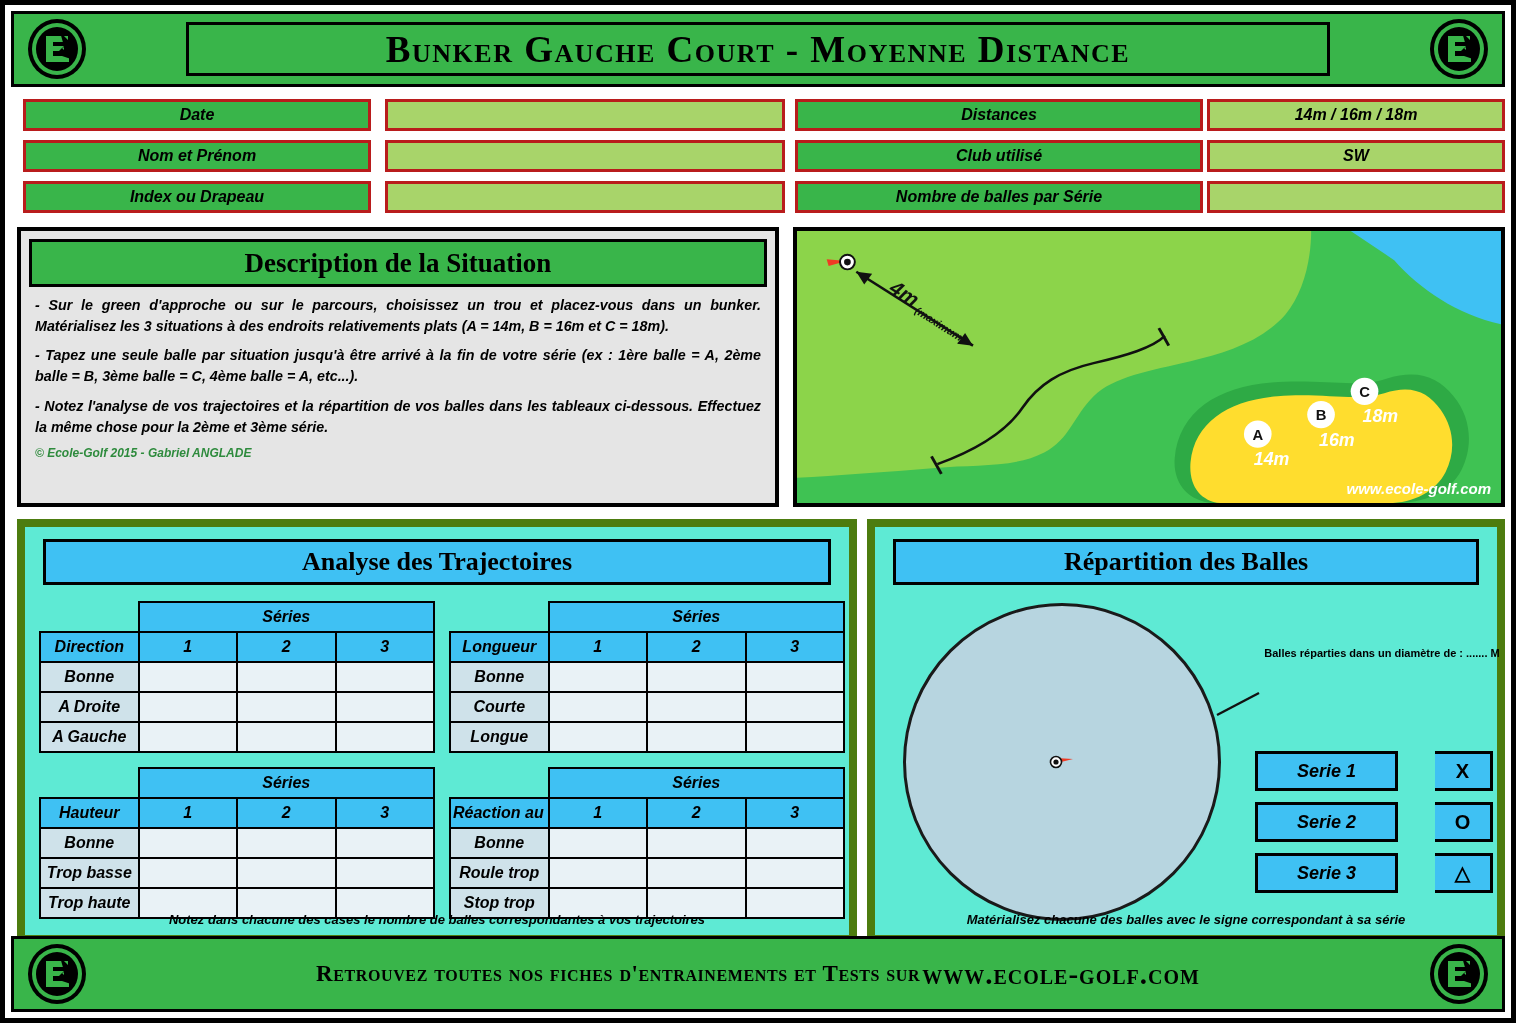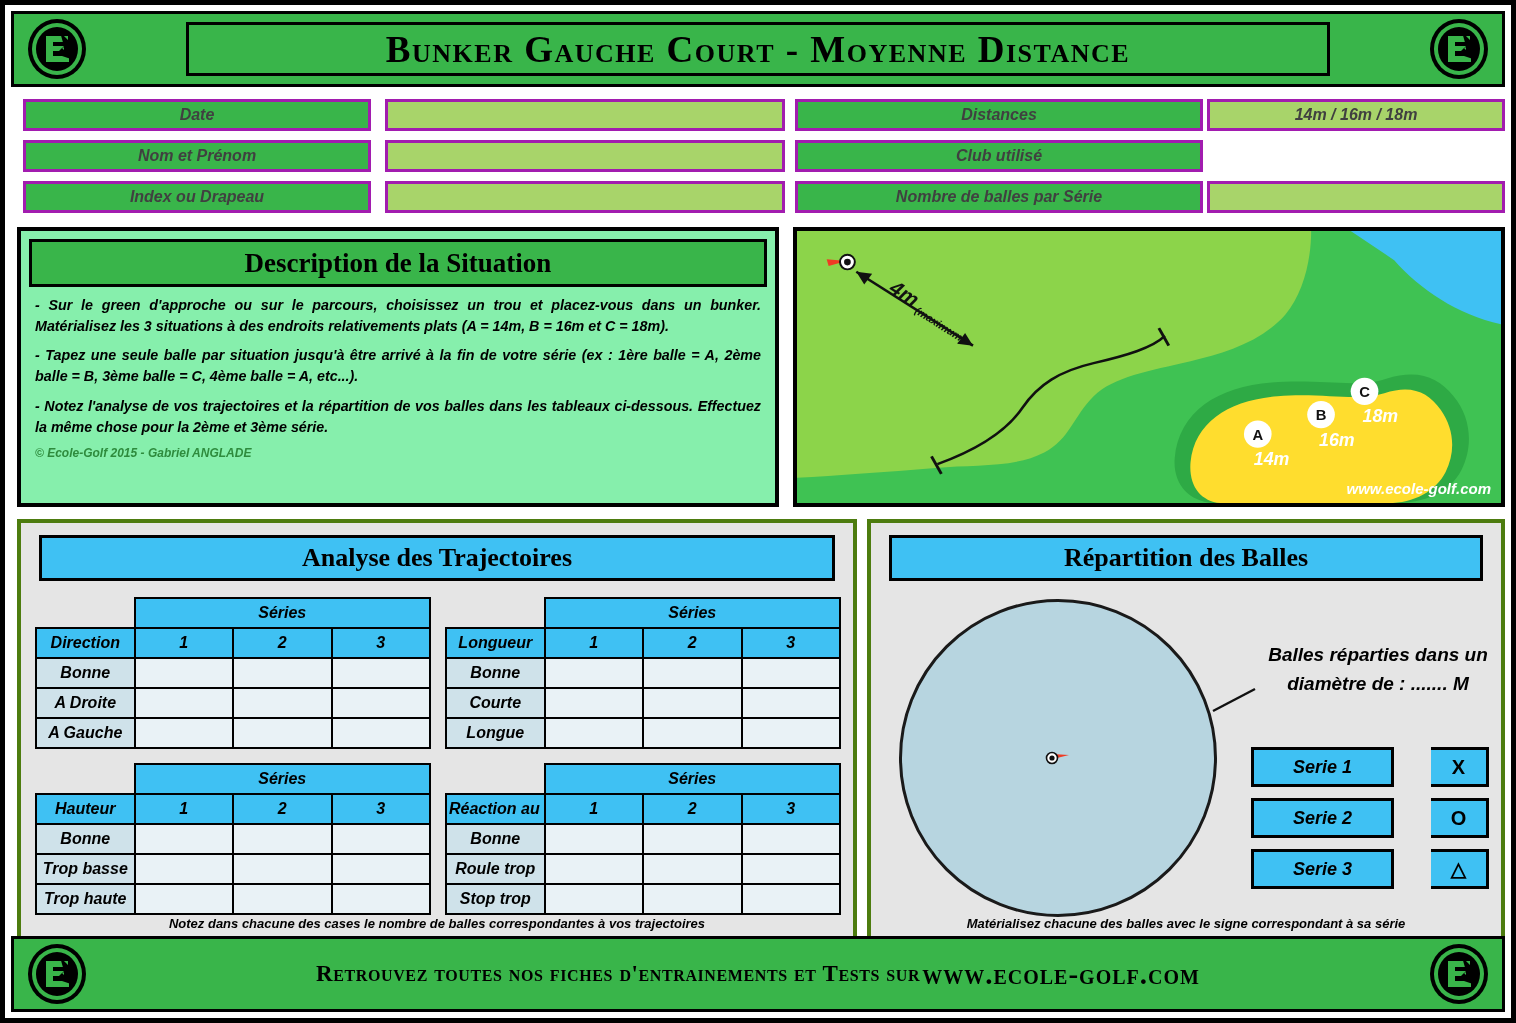--- a/index.html
+++ b/index.html
@@ -72,45 +72,45 @@
     width: 100%;
     height: 32px;
     display: flex;
     gap: 0;
   }
   .frow.r1 { top: 4px; }
   .frow.r2 { top: 45px; }
   .frow.r3 { top: 86px; }
 
   .cell {
-    border: 3px solid #a21caf;
+    border: 3px solid #b91c1c;
     display: flex;
     align-items: center;
     justify-content: center;
     font-size: 16px;
     font-weight: bold;
     font-style: italic;
-    color: #404040;
+    color: #000000;
     overflow: hidden;
     white-space: nowrap;
   }
   .cell.label { background: #39b54a; }
   .cell.value { background: #a8d46a; }
 
   .c-lbl-a { position: absolute; left: 12px;  width: 348px; height: 32px; }
   .c-val-a { position: absolute; left: 374px; width: 400px; height: 32px; }
   .c-lbl-b { position: absolute; left: 784px; width: 408px; height: 32px; }
   .c-val-b { position: absolute; left: 1196px; width: 298px; height: 32px; }
 
   
   .desc-panel {
     position: absolute;
     left: 12px; top: 222px;
     width: 762px; height: 280px;
-    background: #86efac;
+    background: #e5e5e5;
     border: 4px solid #000000;
     padding: 8px;
   }
   .desc-title-box {
     height: 48px;
     background: #39b54a;
     border: 3px solid #000000;
     display: flex;
     align-items: center;
     justify-content: center;
@@ -157,22 +157,22 @@
     right: 10px; bottom: 6px;
     font-size: 15px;
     font-weight: bold;
     font-style: italic;
     color: #ffffff;
   }
 
   
   .panel {
     position: absolute;
-    background: #e5e5e5;
-    border: 4px solid #4d7c0f;
+    background: #5eead4;
+    border: 8px solid #4d7c0f;
   }
   .panel-left  { left: 12px;  top: 514px; width: 840px; height: 424px; }
   .panel-right { left: 862px; top: 514px; width: 638px; height: 424px; }
 
   .panel-title-box {
     position: absolute;
     left: 18px; right: 18px;
     top: 12px;
     height: 46px;
     background: #3fc1f3;
@@ -254,23 +254,22 @@
     position: absolute;
     left: 50%; top: 50%;
     transform: translate(-50%, -50%);
     width: 26px; height: 14px;
   }
 
   .diam-note {
     position: absolute;
     left: 382px; top: 118px;
     width: 250px;
-    font-size: 19px;
-    font-weight: bold;
-    font-style: italic;
+    font-size: 11px;
+    font-weight: bold;
     line-height: 1.5;
     color: #000000;
     text-align: center;
   }
   .leader {
     position: absolute;
     left: 340px; top: 164px;
     width: 46px; height: 26px;
   }
 
@@ -379,20 +378,21 @@
       <div class="cell label c-lbl-a">Date</div>
       <div class="cell value c-val-a"></div>
       <div class="cell label c-lbl-b">Distances</div>
       <div class="cell value c-val-b">14m / 16m / 18m</div>
     </div>
 
     <div class="frow r2">
       <div class="cell label c-lbl-a">Nom et Prénom</div>
       <div class="cell value c-val-a"></div>
       <div class="cell label c-lbl-b">Club utilisé</div>
+      <div class="cell value c-val-b">SW</div>
     </div>
 
     <div class="frow r3">
       <div class="cell label c-lbl-a">Index ou Drapeau</div>
       <div class="cell value c-val-a"></div>
       <div class="cell label c-lbl-b">Nombre de balles par Série</div>
       <div class="cell value c-val-b"></div>
     </div>
   </div>
 

